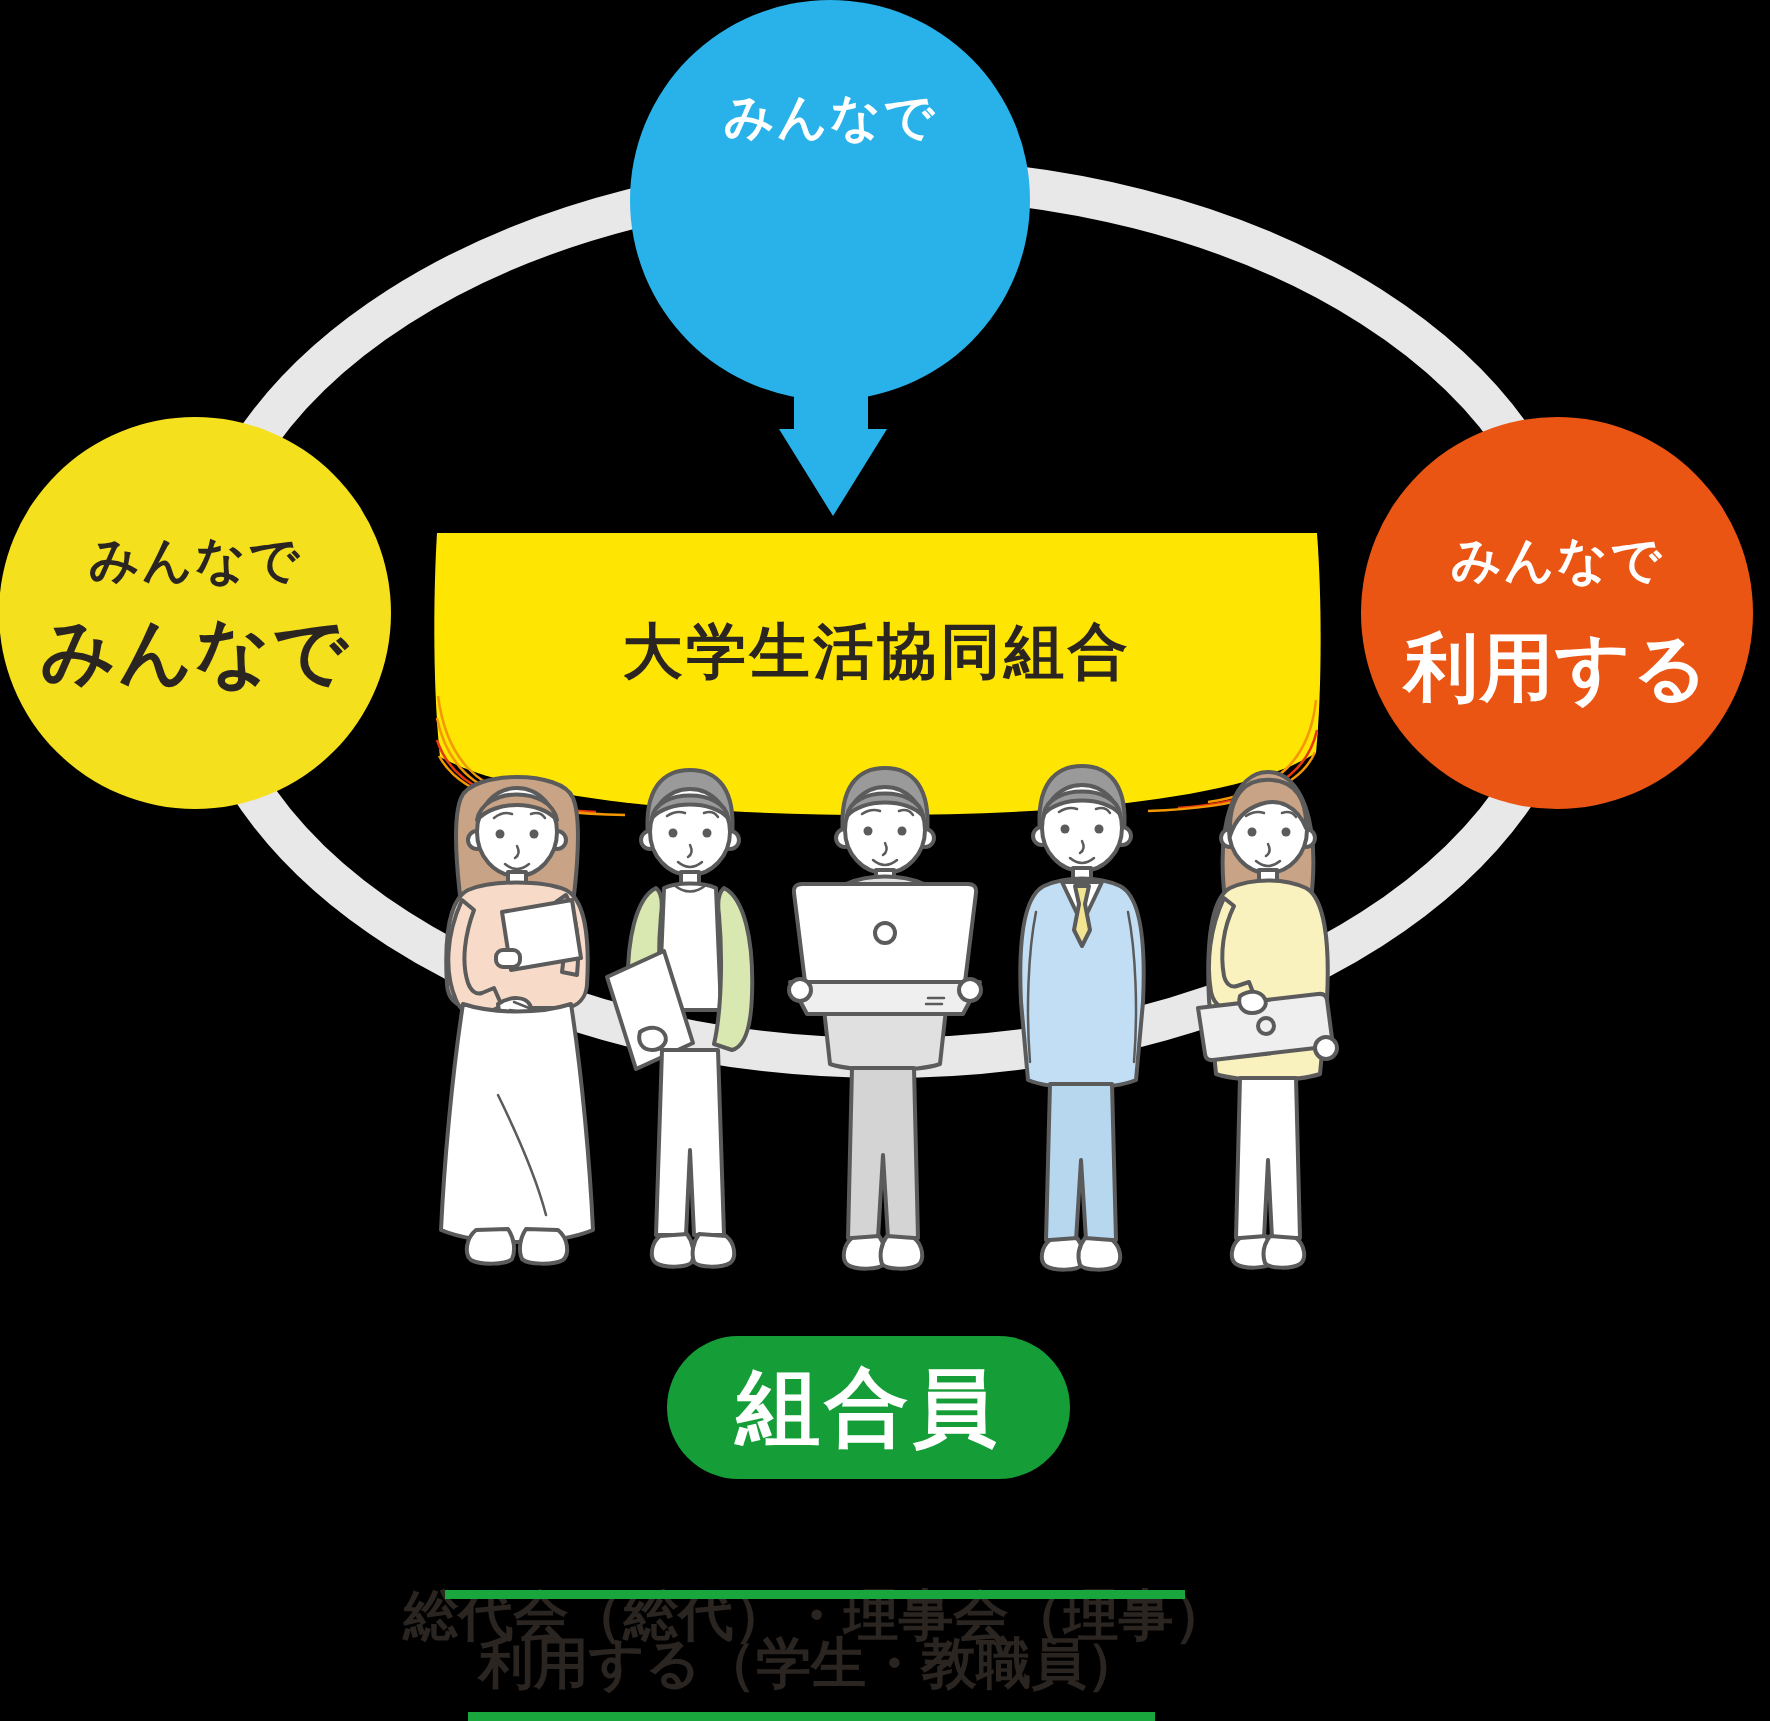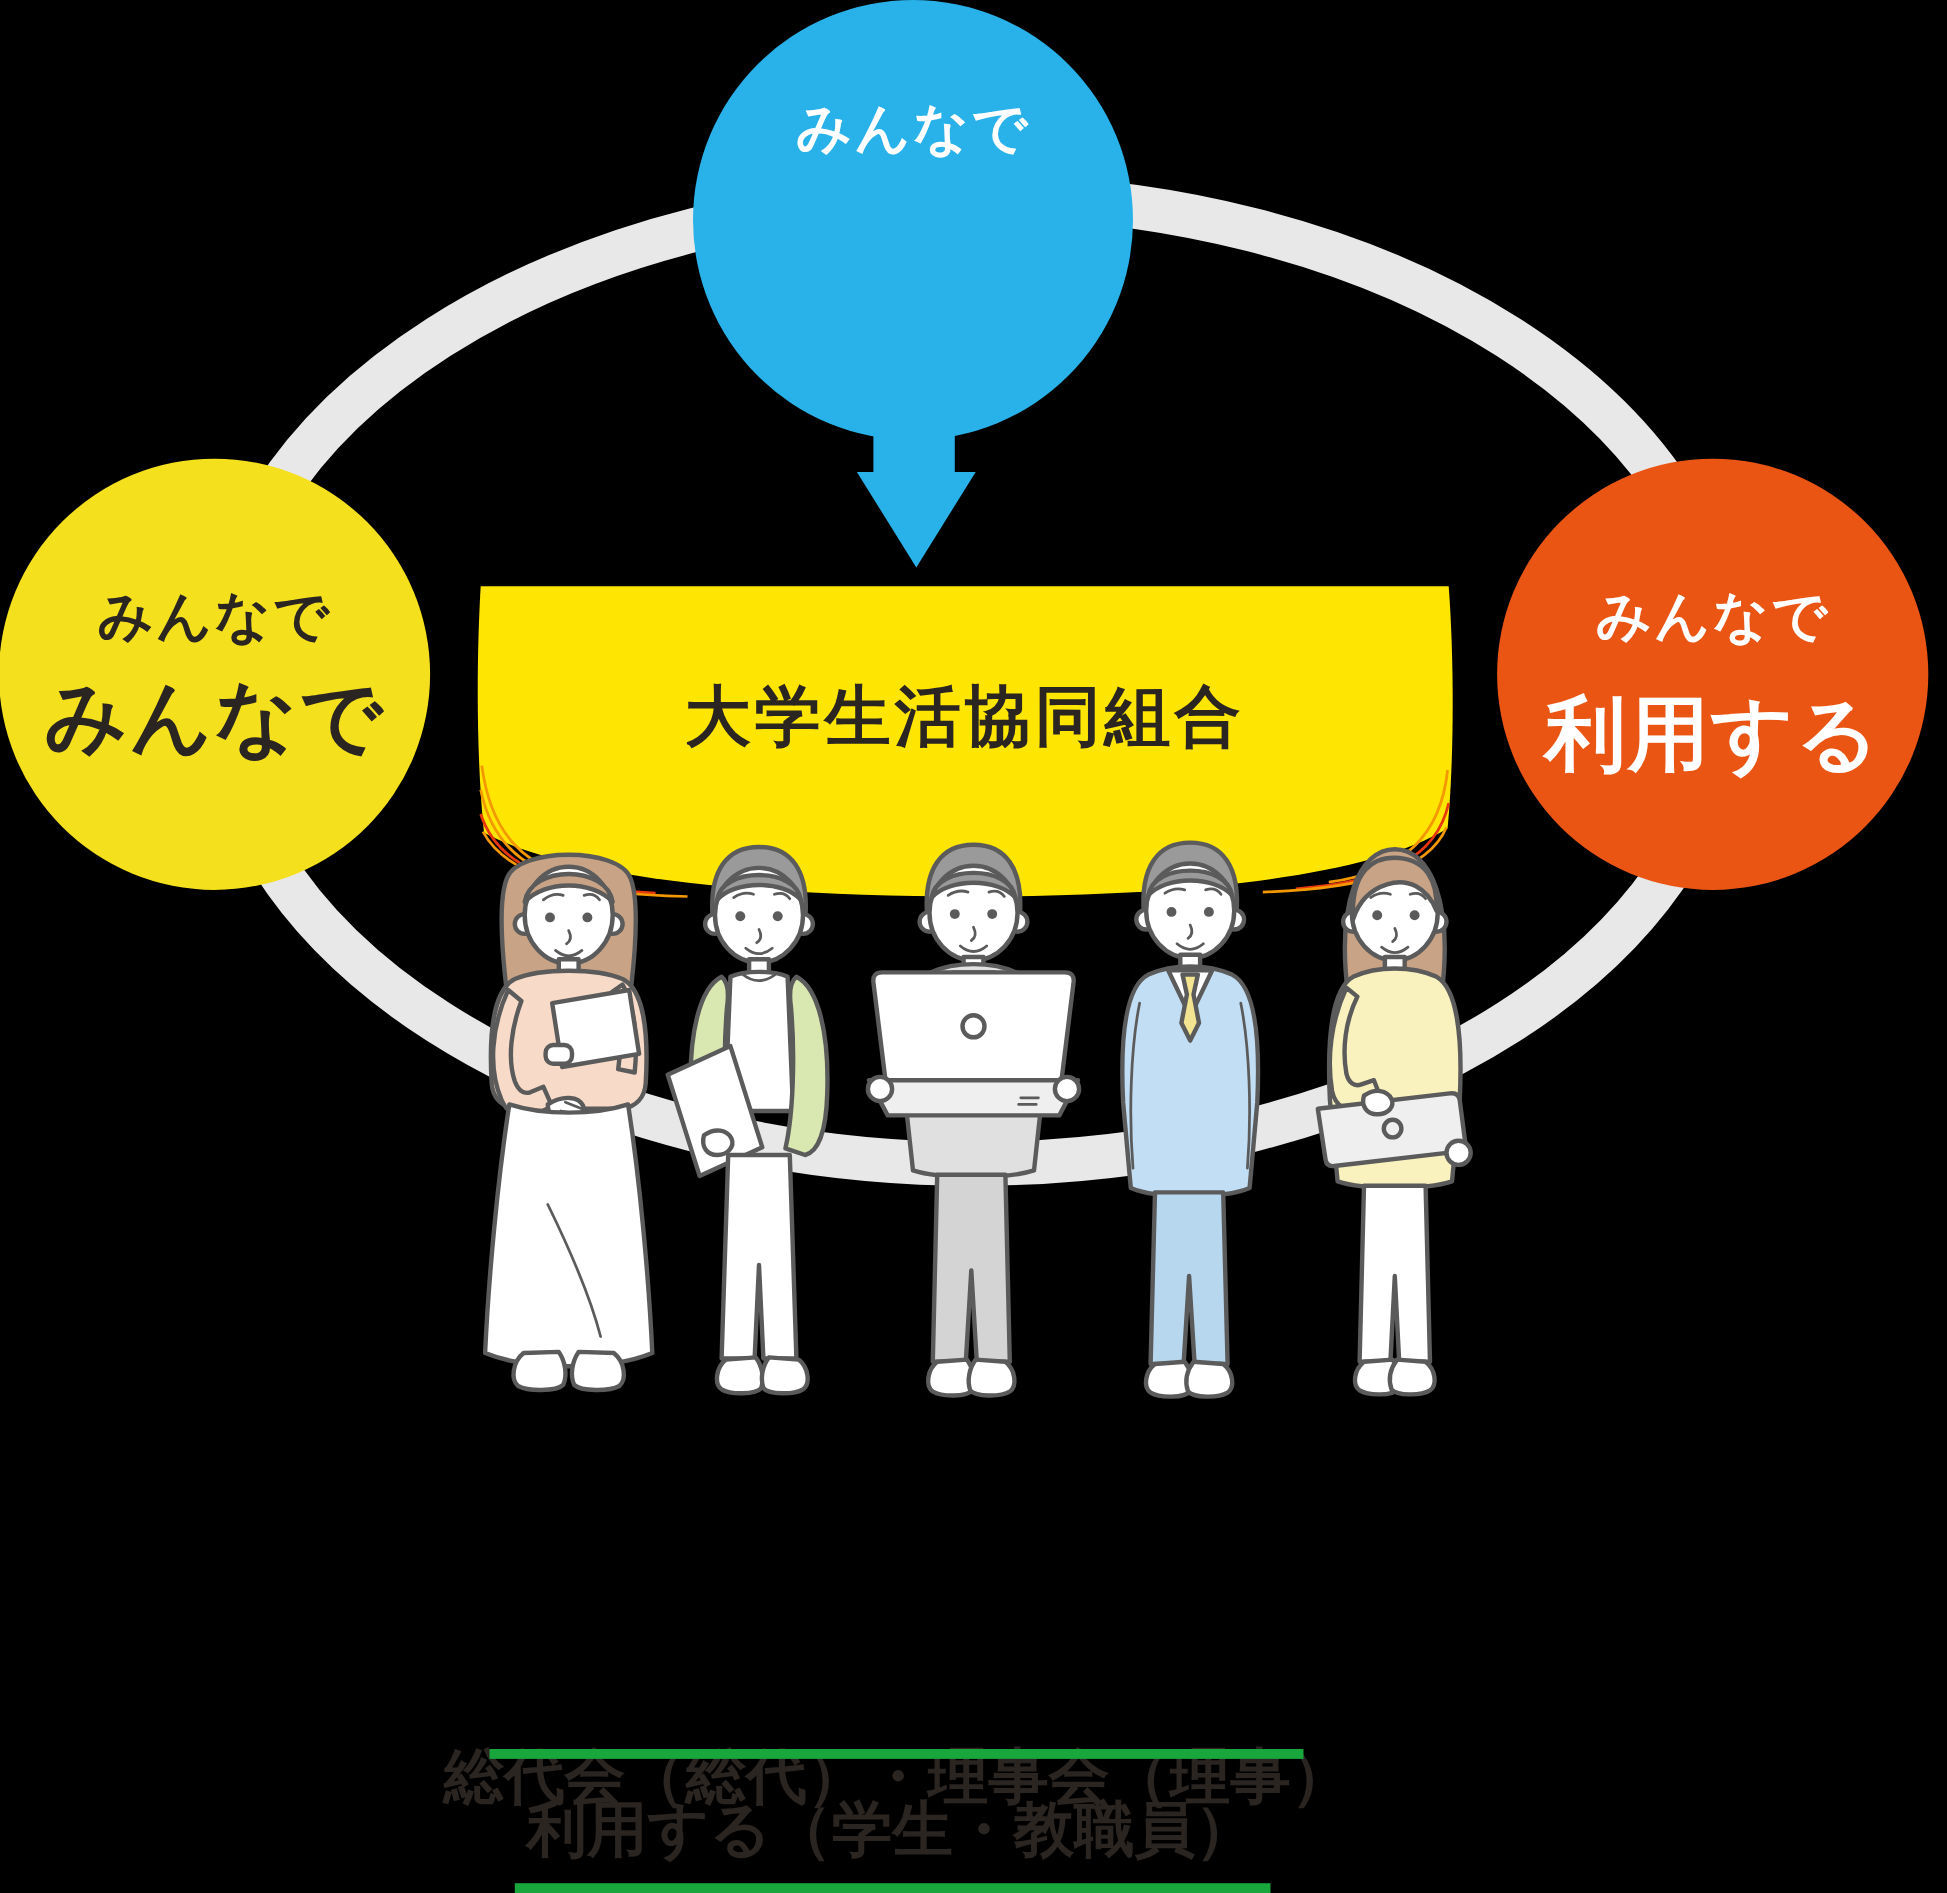--- a/index.html
+++ b/index.html
@@ -232,19 +232,20 @@
       <path class="f-laptop" d="M1198,1008 L1318,994 Q1326,993 1327,1000 L1333,1046 L1213,1060 Q1206,1061 1205,1054 Z"></path>
       <circle fill="none" cx="1266" cy="1026" r="8"></circle>
       <path class="f-skin" d="M1240,996 c10,-7 21,-5 25,3 c3,7 -3,14 -13,14 c-9,0 -15,-7 -12,-17 z"></path>
       <circle class="f-skin" cx="1326" cy="1048" r="11"></circle>
       <path class="f-white" d="M1240,1078 L1236,1238 L1264,1238 L1268,1160 L1272,1238 L1300,1238 L1296,1078 Z"></path>
       <path class="f-white" d="M1240,1238 C1231,1245 1229,1259 1236,1264 C1244,1269 1266,1269 1271,1263 C1274,1254 1272,1244 1266,1236 Z"></path>
       <path class="f-white" d="M1296,1238 C1305,1245 1307,1259 1300,1264 C1292,1269 1270,1269 1265,1263 C1262,1254 1264,1244 1270,1236 Z"></path>
     </g>
   </svg>
 
+  <div class="member-pill" style="z-index:7">組合員</div>
 
   <div class="caption caption--1" style="z-index:7">総代会（総代）・理事会（理事）</div>
   <div class="underline underline--1" style="z-index:7"></div>
   <div class="caption caption--2" style="z-index:7">利用する（学生・教職員）</div>
   <div class="underline underline--2" style="z-index:7"></div>
 
 </div>
 
 </body></html>

